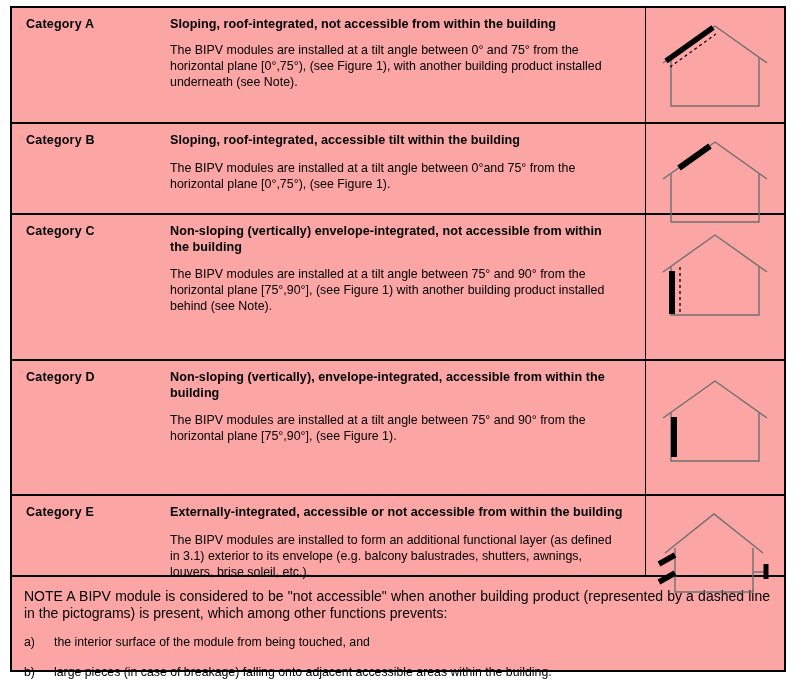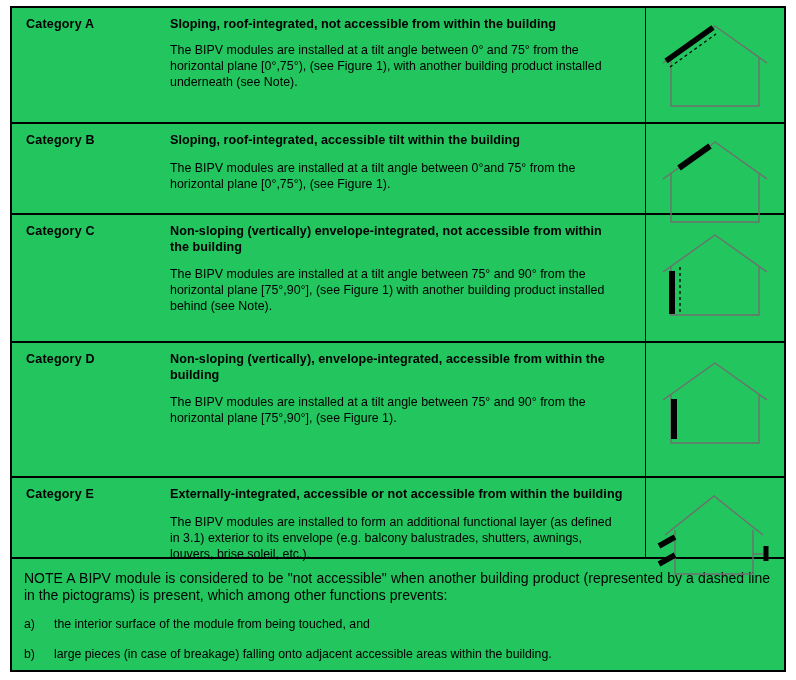--- a/index.html
+++ b/index.html
@@ -24,21 +24,21 @@
   }
 
   .table-wrap {
     position: absolute;
     left: 10px;
     top: 6px;
     width: 776px;
     height: 666px;
     border: 2px solid #000;
     box-sizing: border-box;
-    background: #22c55e;
+    background: #fca5a5;
   }
 
   .cat-row {
     display: flex;
     border-bottom: 2px solid #000;
     box-sizing: border-box;
     width: 100%;
   }
 
   .col-cat {
@@ -82,21 +82,21 @@
     font-size: 12.4px;
     line-height: 16.2px;
     letter-spacing: 0.01px;
     margin: 0;
     white-space: pre-line;
   }
 
   
   .row-a { height: 116px; }
   .row-b { height: 91px; }
-  .row-c { height: 128px; }
+  .row-c { height: 146px; }
   .row-d { height: 135px; }
   .row-e { height: 81px; }
 
   .row-a .desc-body { margin-top: -2px; }
 
   .note-row {
     box-sizing: border-box;
     padding: 11px 14px 0 12px;
   }
   .note-p {

